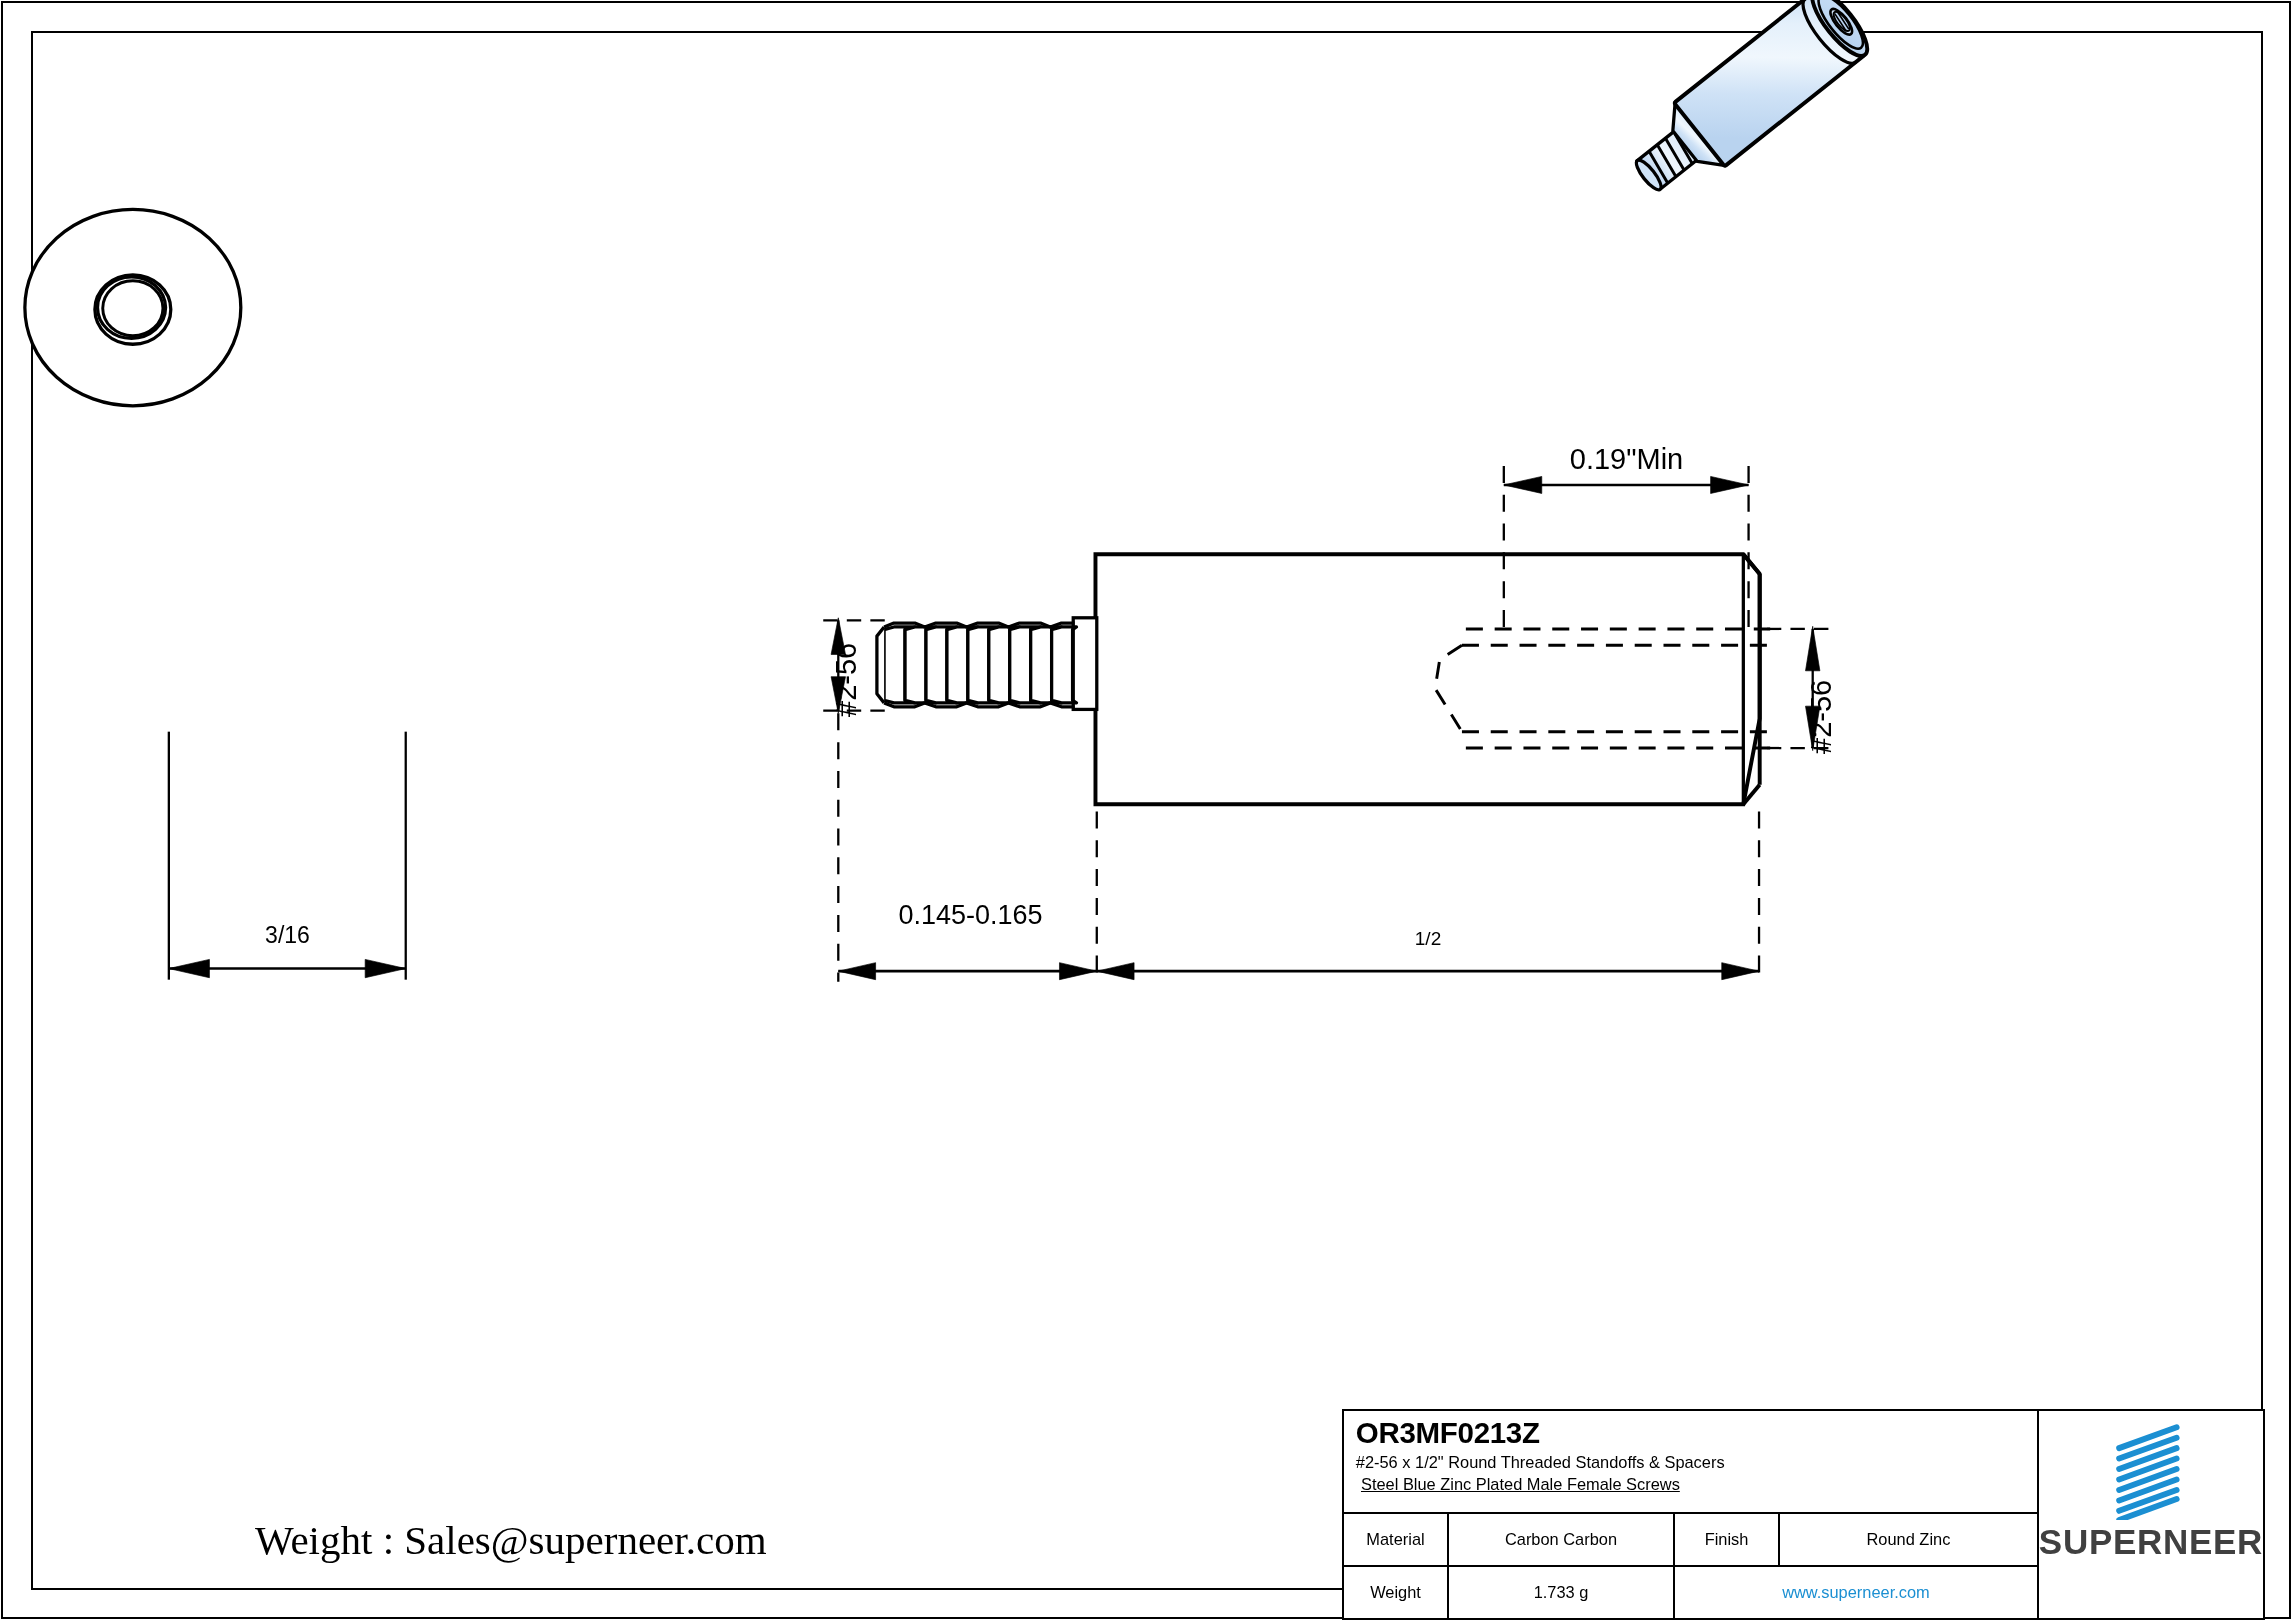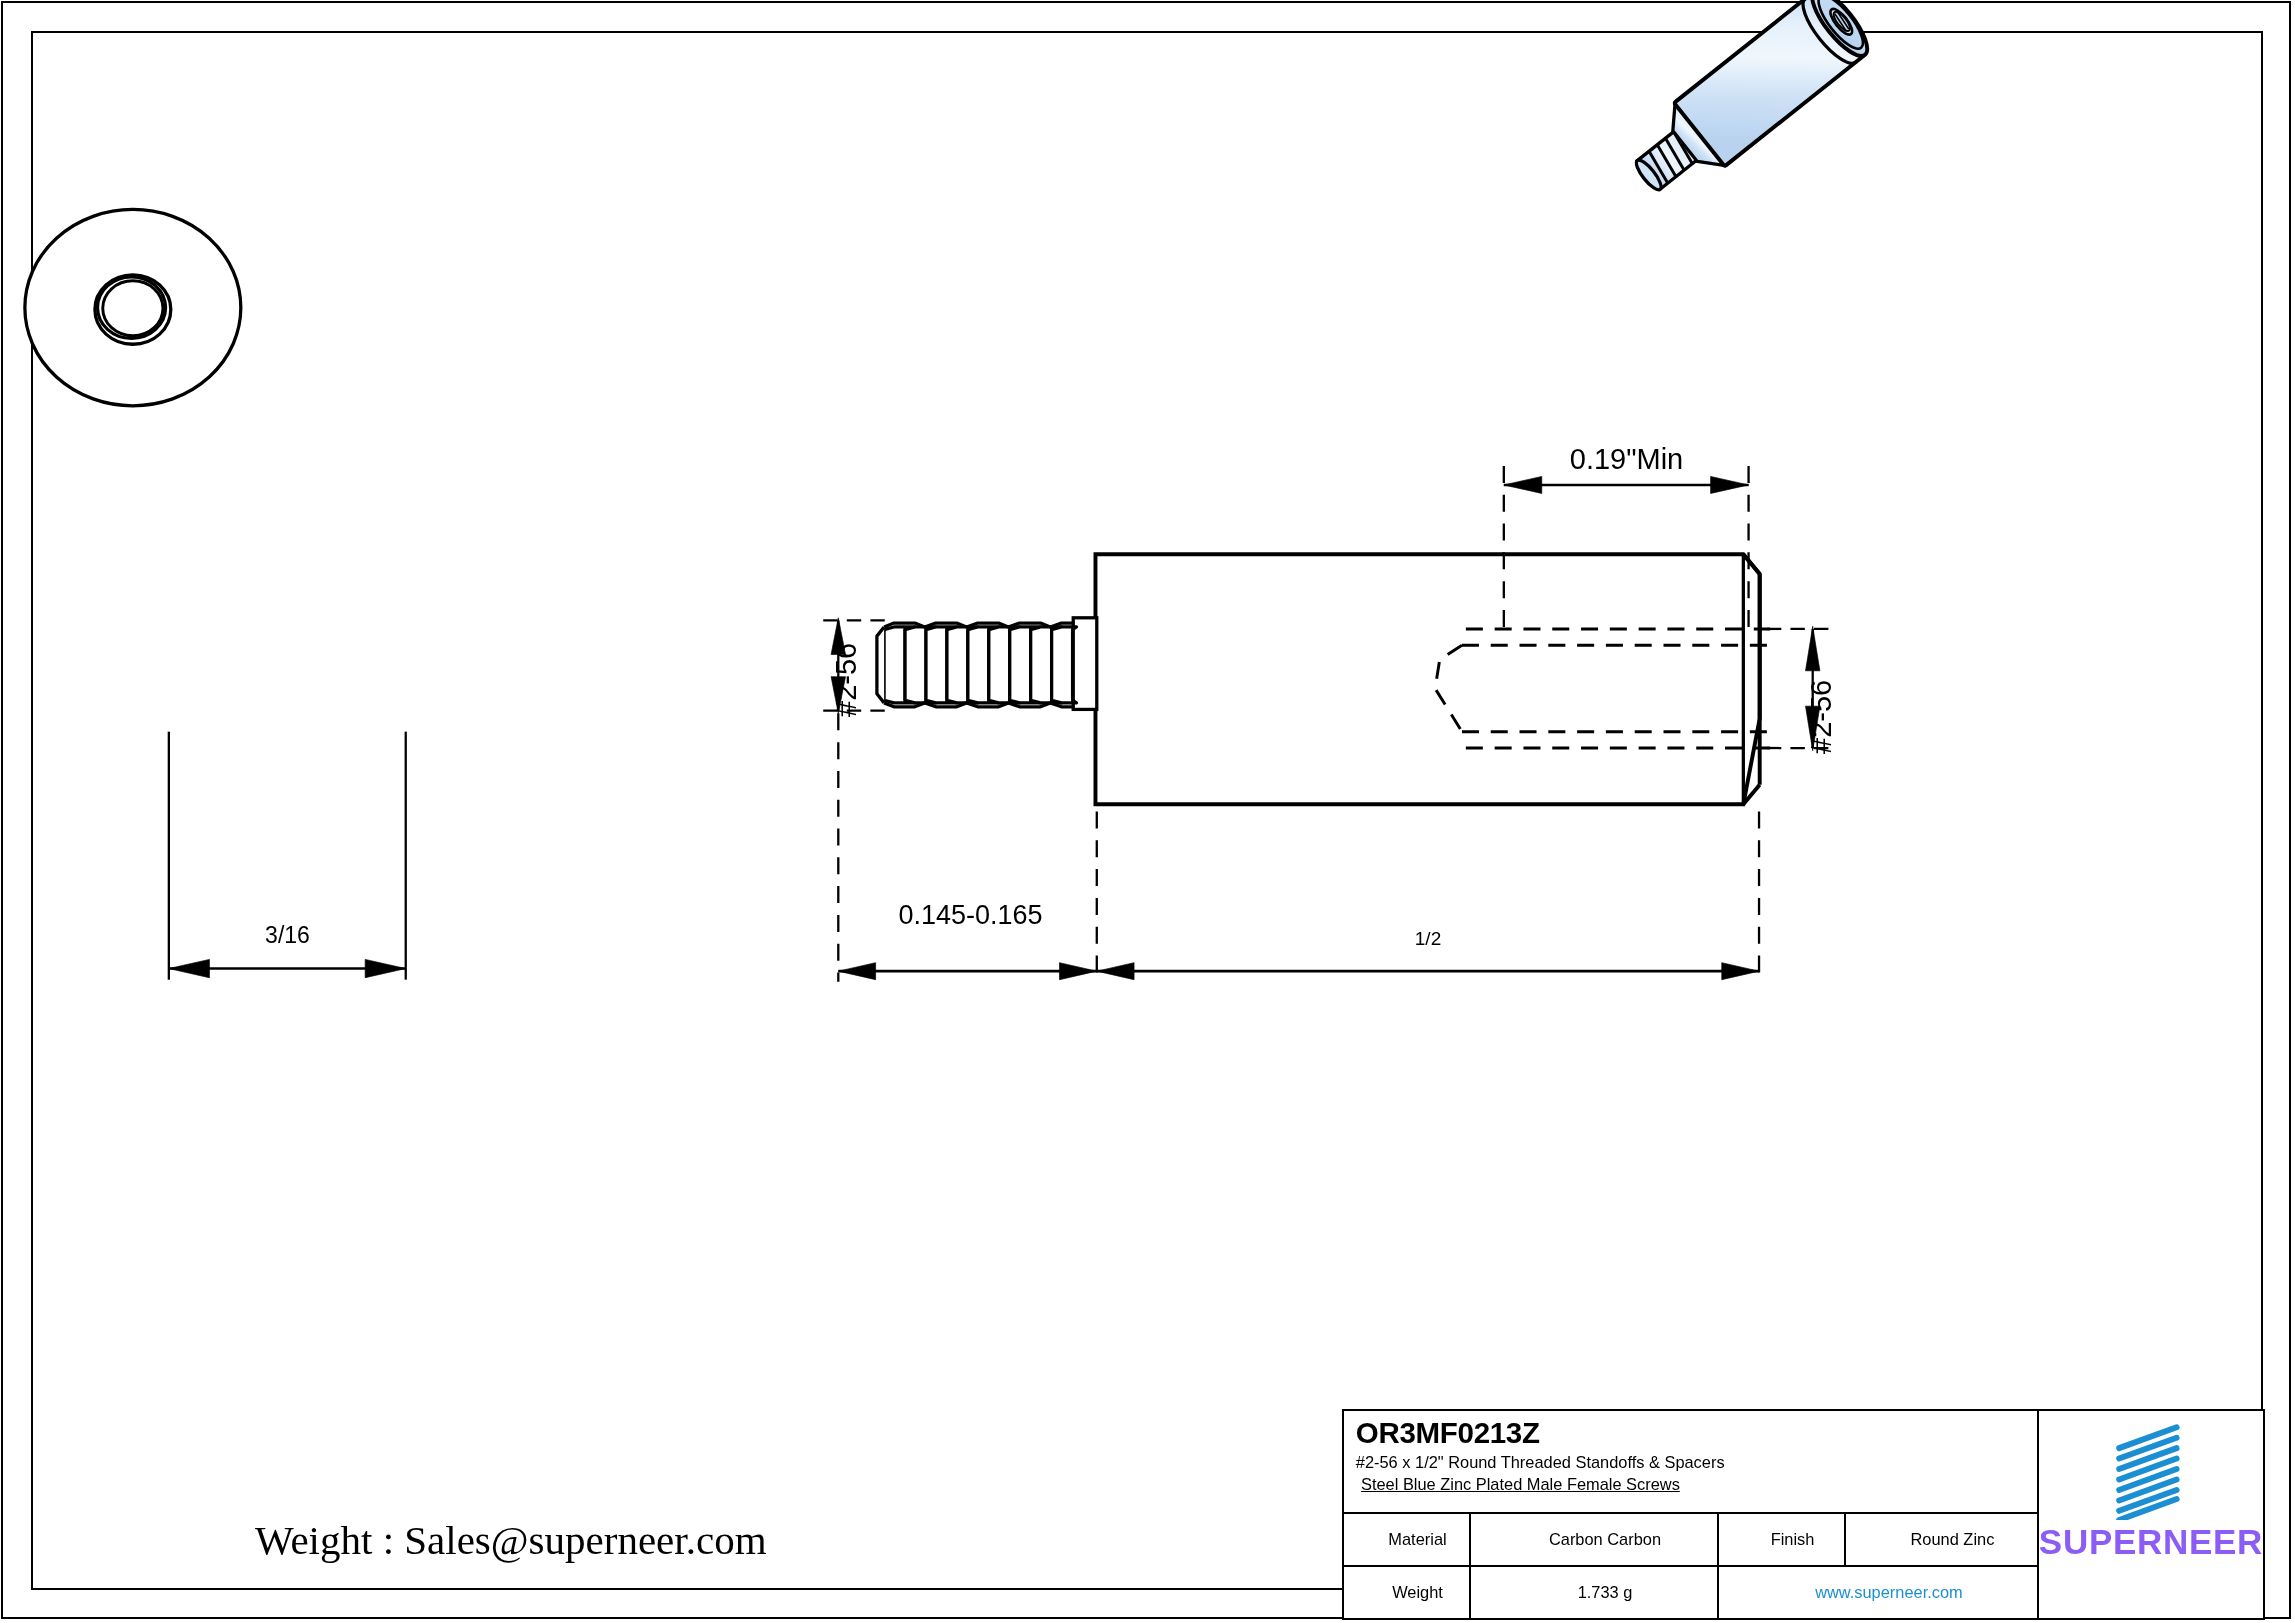--- a/index.html
+++ b/index.html
@@ -94,41 +94,40 @@
   }
   .tb-row.top { border-bottom: 2px solid #000; }
   .tb-cell {
     box-sizing: border-box;
     display: flex;
     align-items: center;
     justify-content: center;
     font-size: 16.4px;
     white-space: nowrap;
     font-family: "Liberation Sans", sans-serif;
-    margin-left: 22px;
   }
   .cell-label { width: 105px; border-right: 2px solid #000; }
   .cell-material { width: 226px; border-right: 2px solid #000; }
   .cell-finish-label { width: 105px; border-right: 2px solid #000; }
   .cell-finish-value { flex: 1; }
   .cell-weight-value { width: 226px; border-right: 2px solid #000; }
   .cell-url { flex: 1; color: #1B8FD2; }
 
   #tb-logo {
     flex: 1;
     position: relative;
     display: flex;
     flex-direction: column;
     align-items: center;
     justify-content: flex-start;
     padding-top: 10.5px;
   }
   #logo-mark { width: 79px; height: 98px; }
   #logo-text {
-    color: #8b5cf6;
+    color: #404040;
     font-size: 35px;
     font-weight: bold;
     letter-spacing: 0.7px;
     font-family: "Liberation Sans", sans-serif;
     line-height: 39px;
     margin-top: 2.6px;
   }
 
   
   #email-line {

